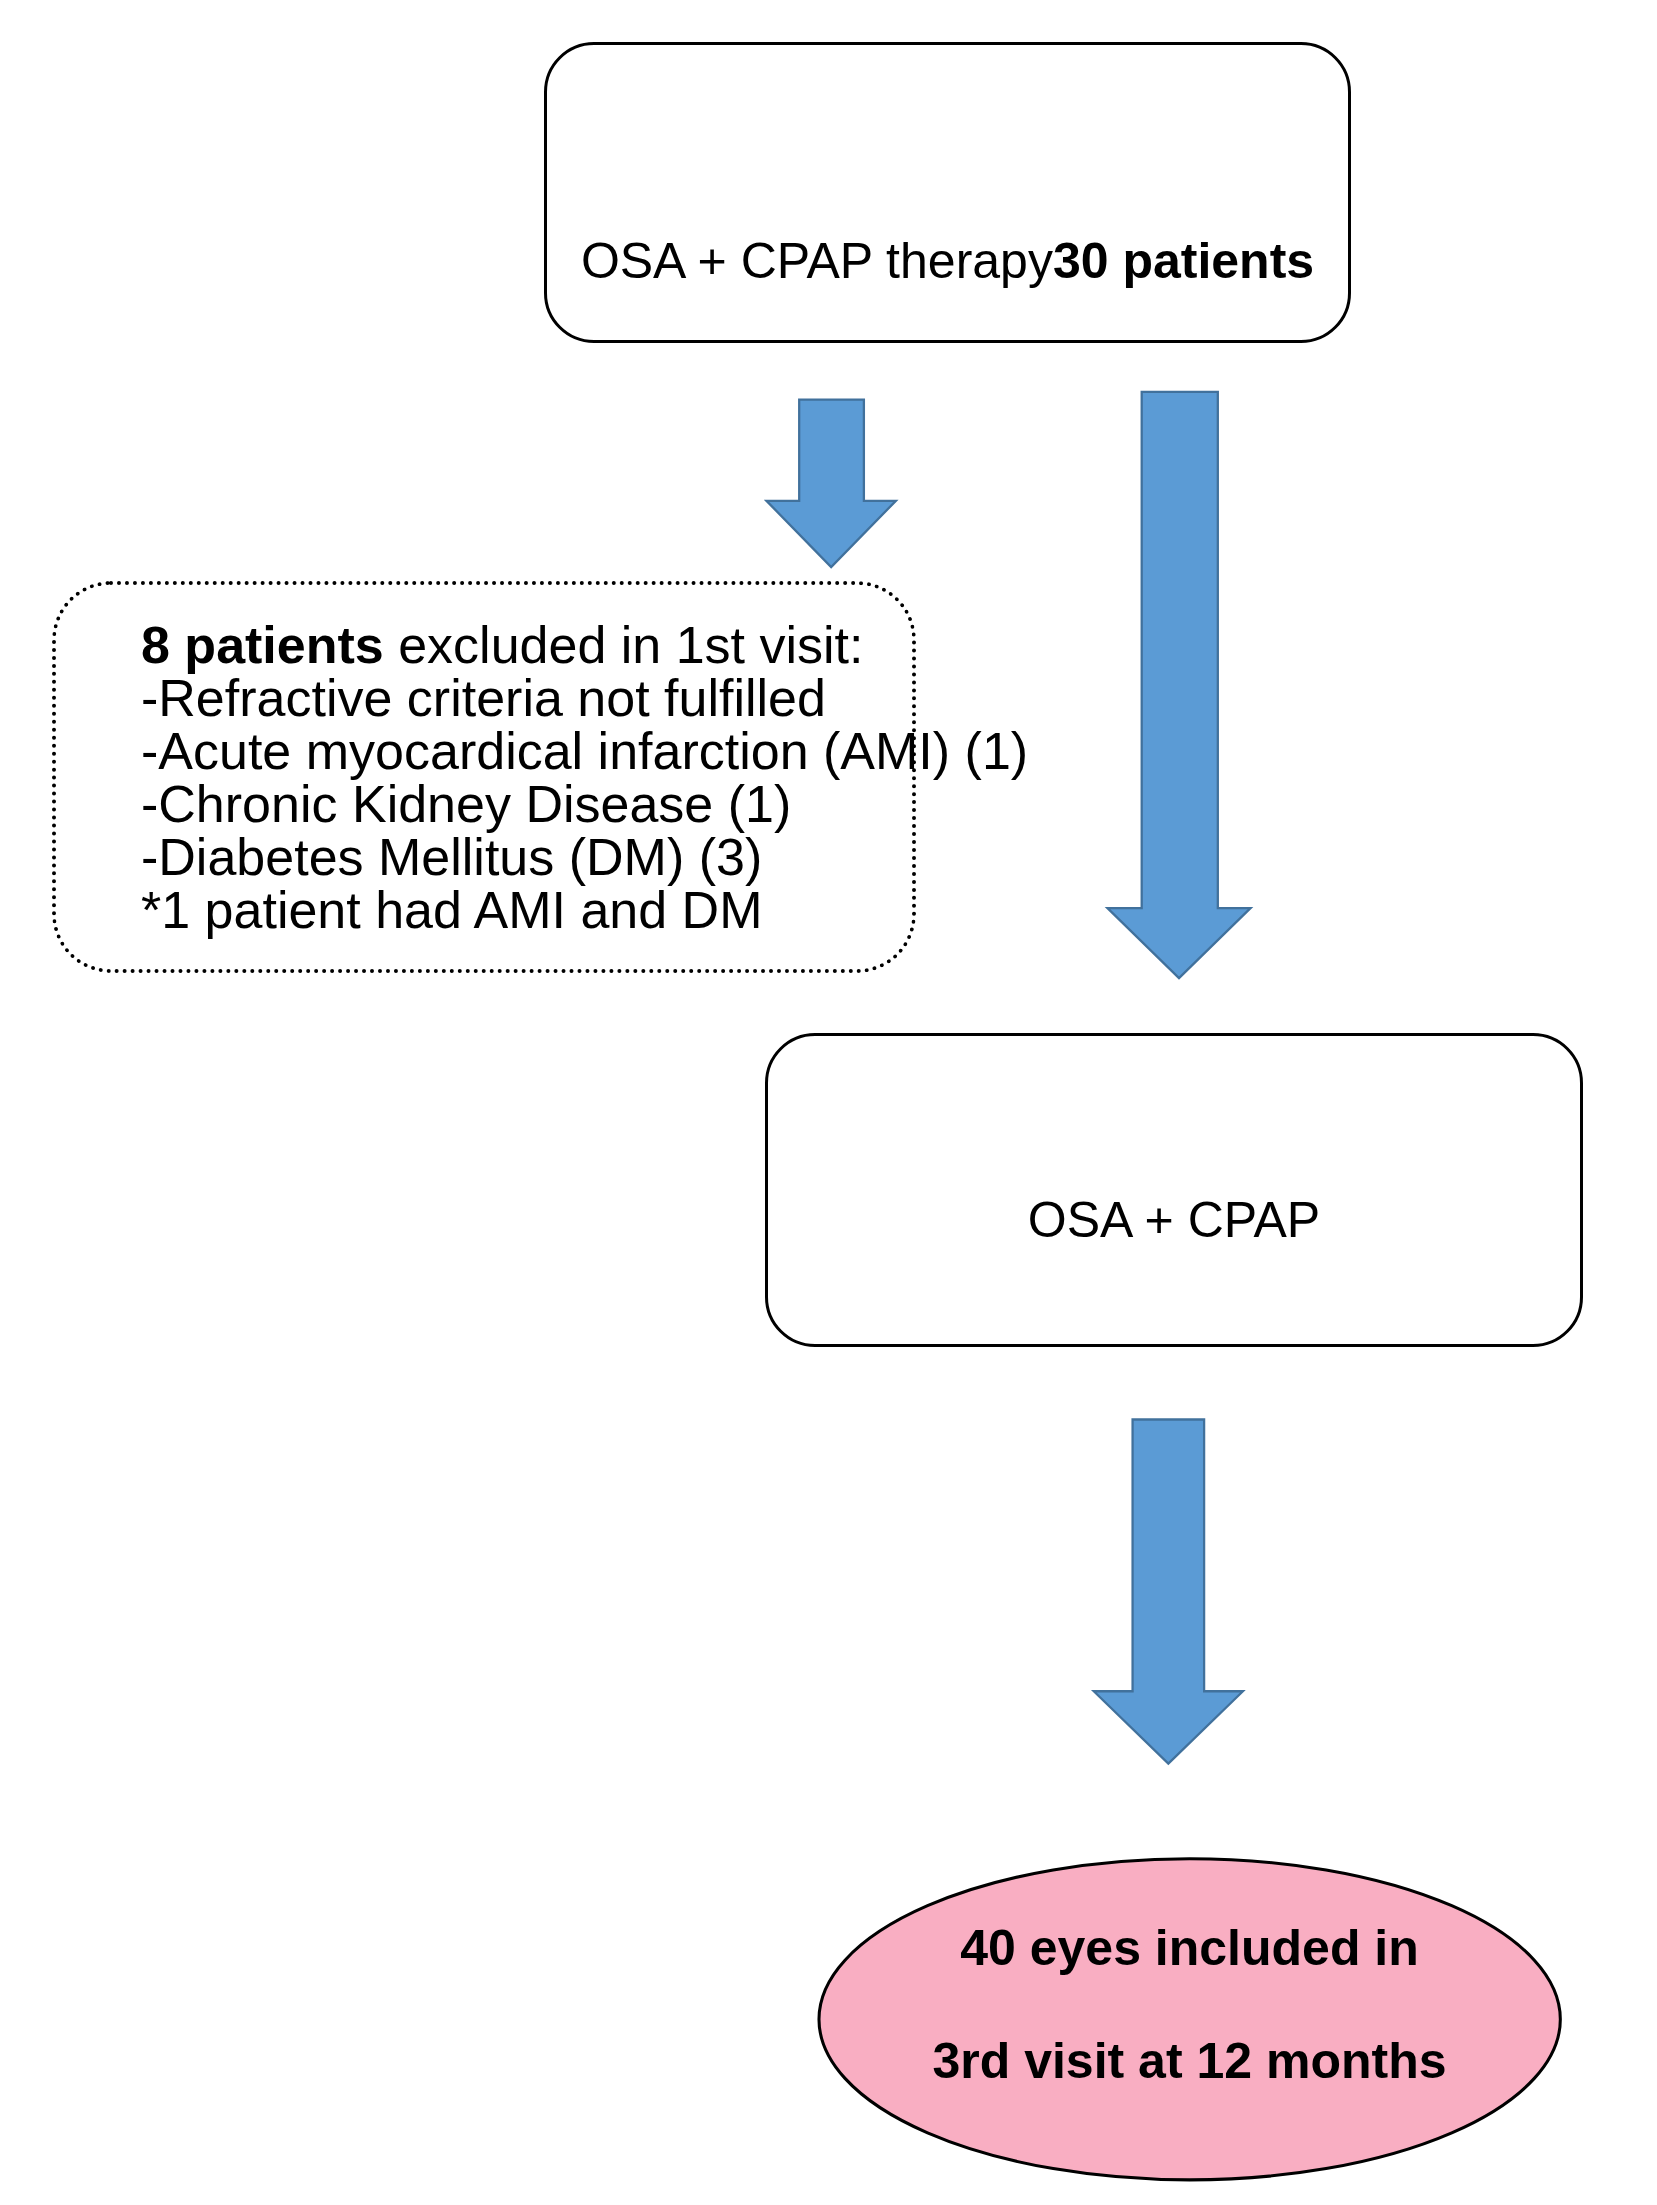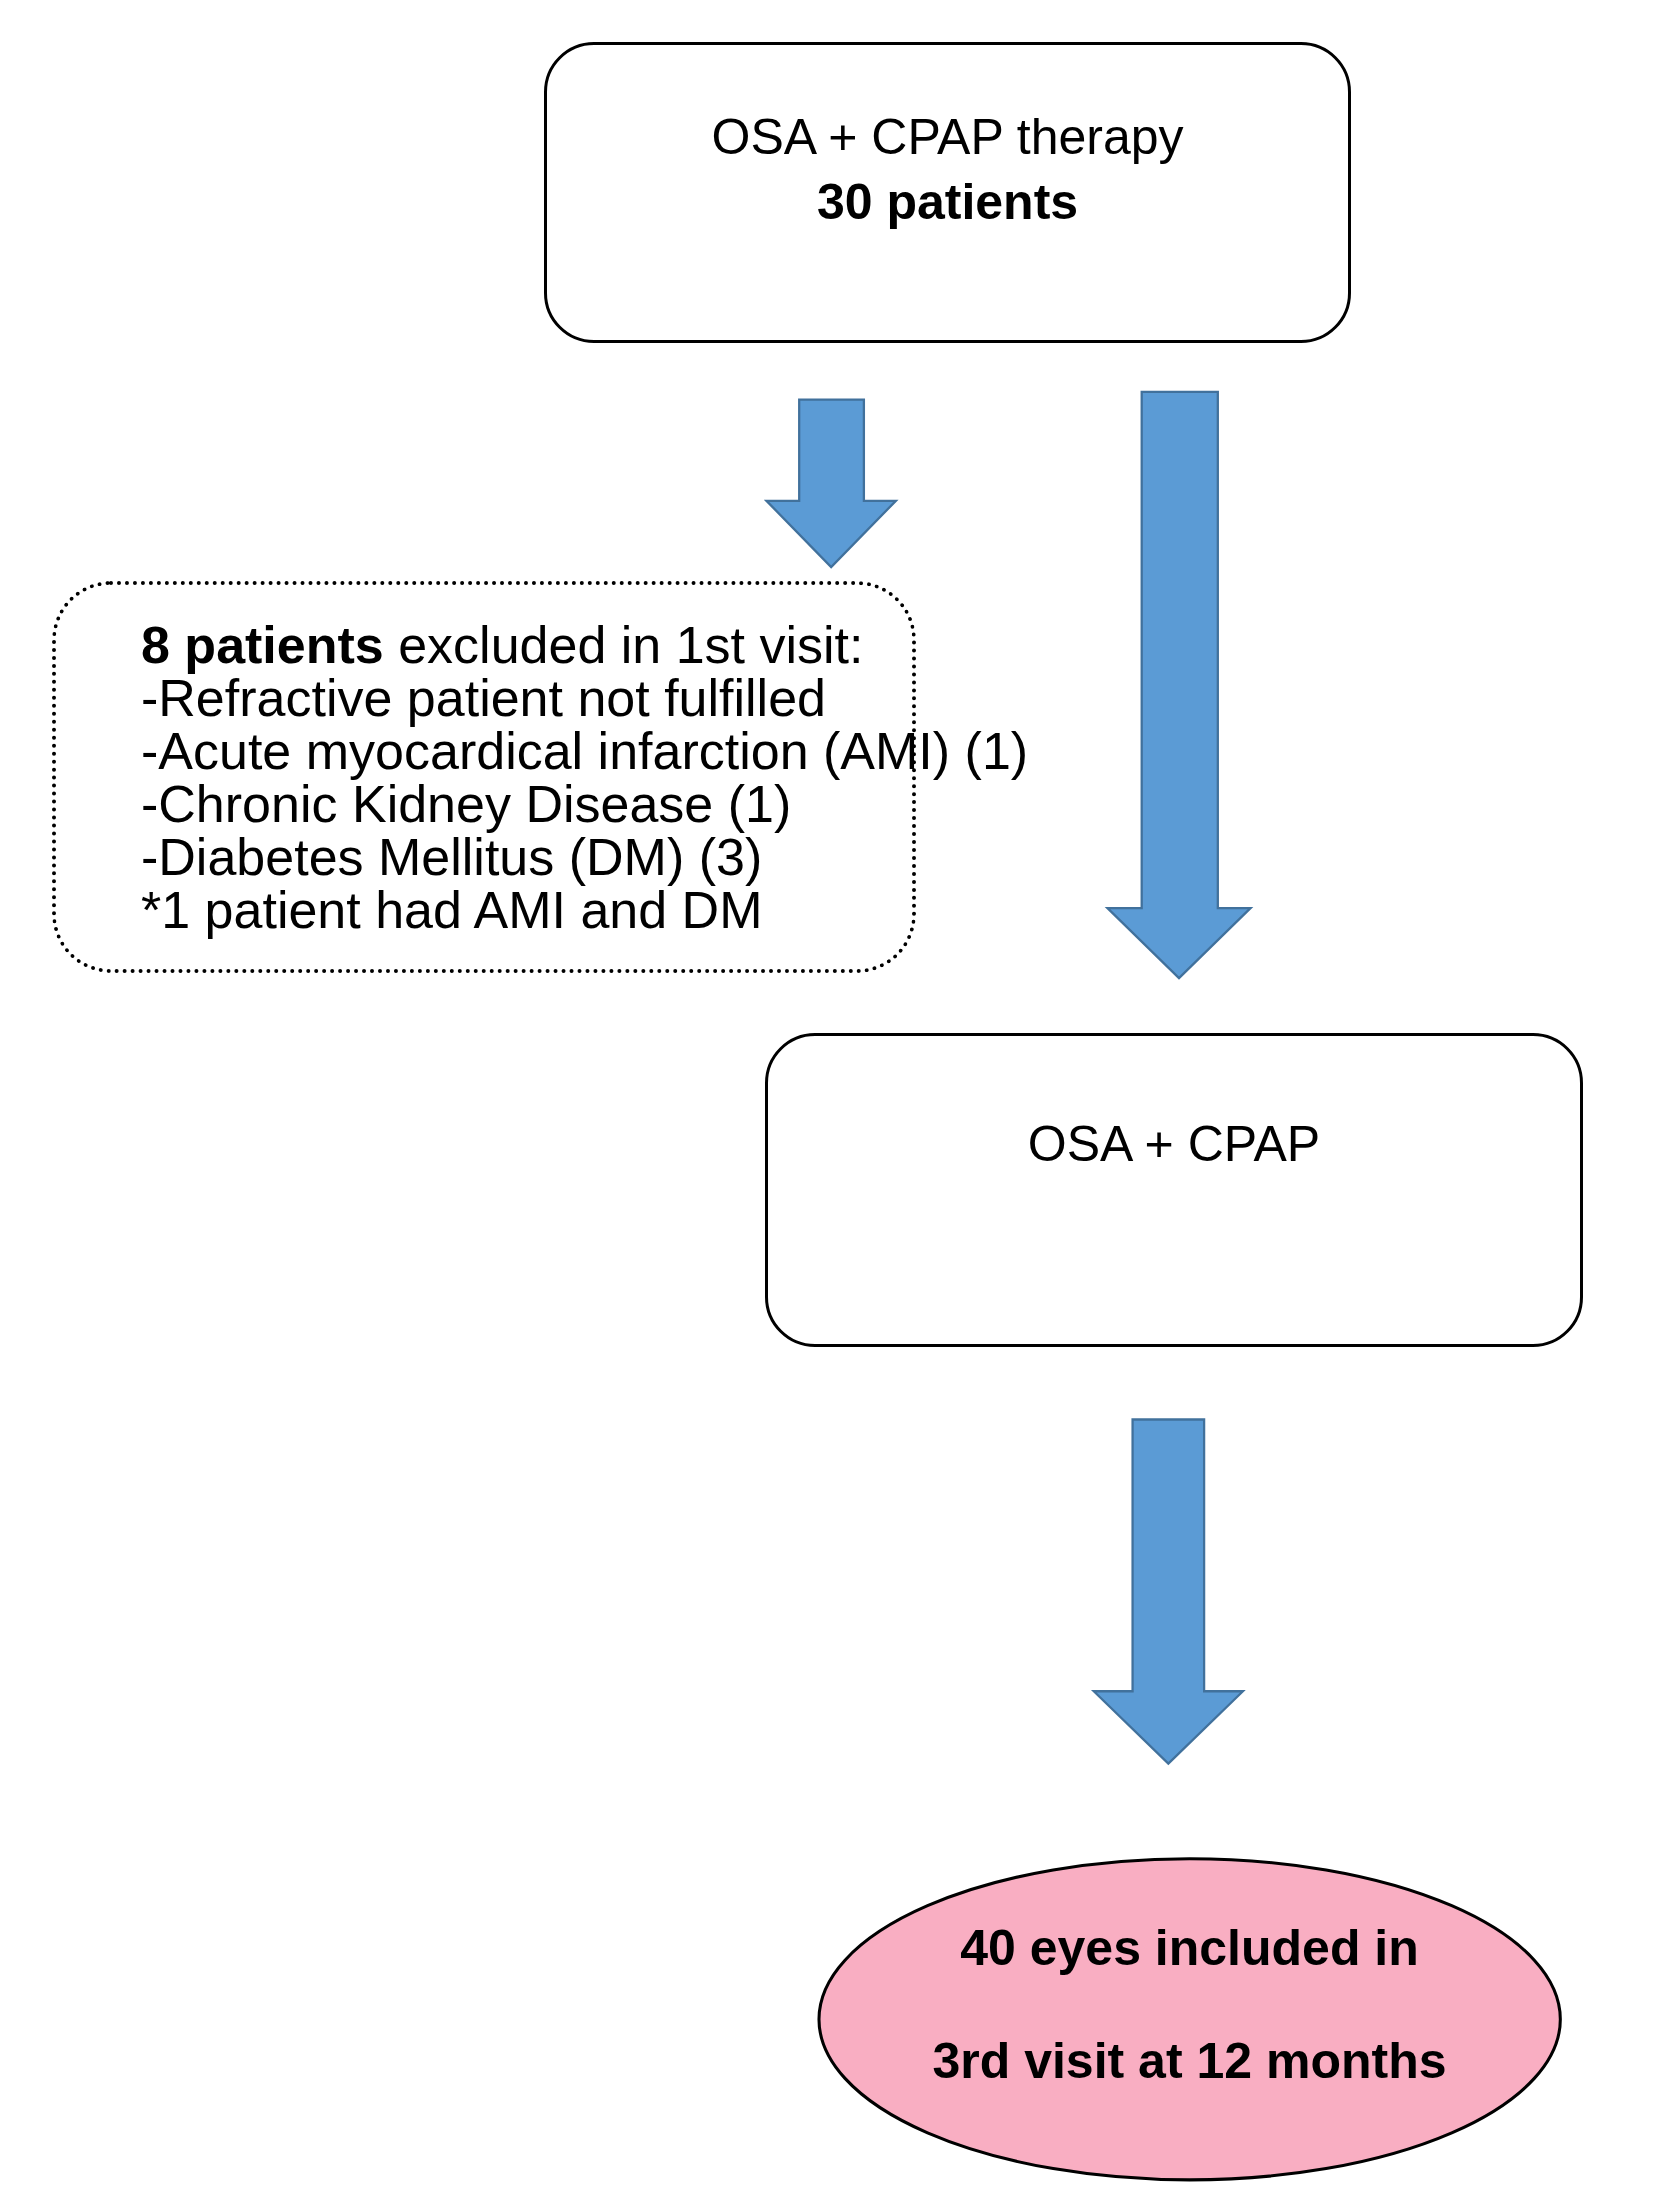--- a/index.html
+++ b/index.html
@@ -34,22 +34,22 @@
     stroke: var(--node-border, #000000);
     stroke-width: 4;
   }
   .node-box {
     position: absolute;
     box-sizing: border-box;
     border: 3px solid var(--node-border, #000000);
     border-radius: 50px;
     background: #ffffff;
     display: flex;
-    flex-direction: column;
-    align-items: center;
+    flex-direction: row;
+    align-items: flex-end;
     justify-content: center;
     text-align: center;
     font-size: 50px;
     line-height: 65px;
   }
   .node-box .plain { font-weight: 400; }
   .node-box .bold  { font-weight: 700; }
   .box-top {
     left: 544px;
     top: 42px;
@@ -114,21 +114,21 @@
 
   <div class="node-box box-top">
     <div class="plain">OSA + CPAP therapy</div>
     <div class="bold">30 patients</div>
   </div>
 
   <div class="box-excluded">
     <div>
       <span class="heading-bold">8 patients</span><span> excluded in 1st visit:</span>
     </div>
-    <div>-Refractive patient not fulfilled</div>
+    <div>-Refractive criteria not fulfilled</div>
     <div>-Acute myocardical infarction (AMI) (1)</div>
     <div>-Chronic Kidney Disease (1)</div>
     <div>-Diabetes Mellitus (DM) (3)</div>
     <div>*1 patient had AMI and DM</div>
   </div>
 
   <div class="node-box box-middle">
     <div class="plain">OSA + CPAP</div>
   </div>
 

